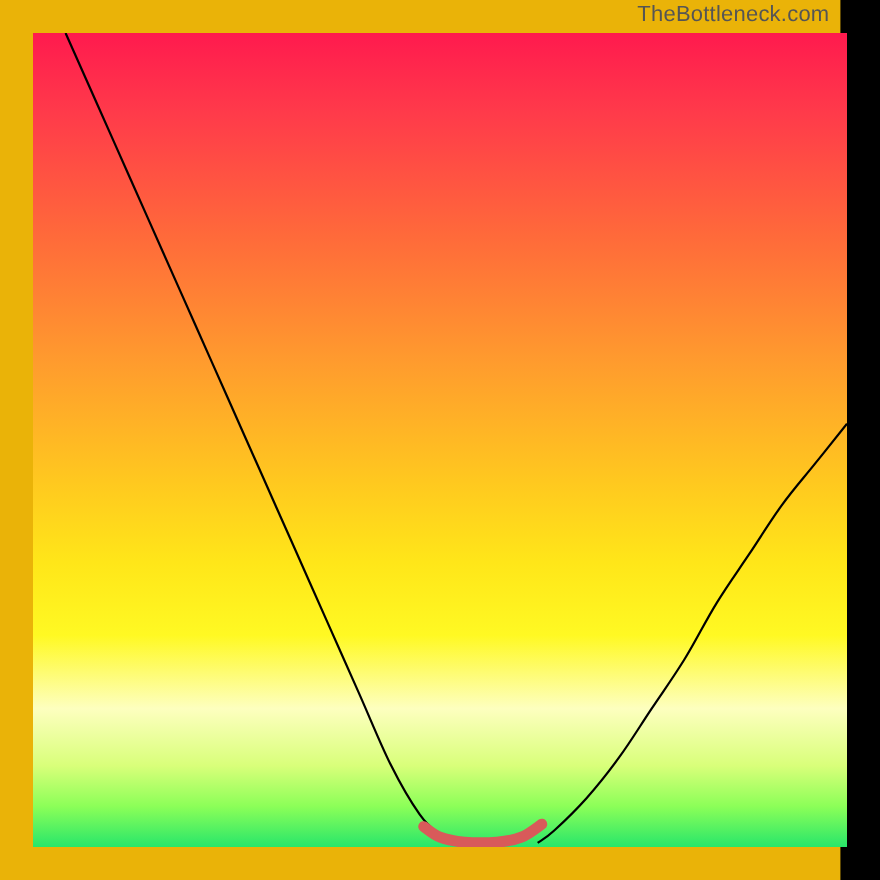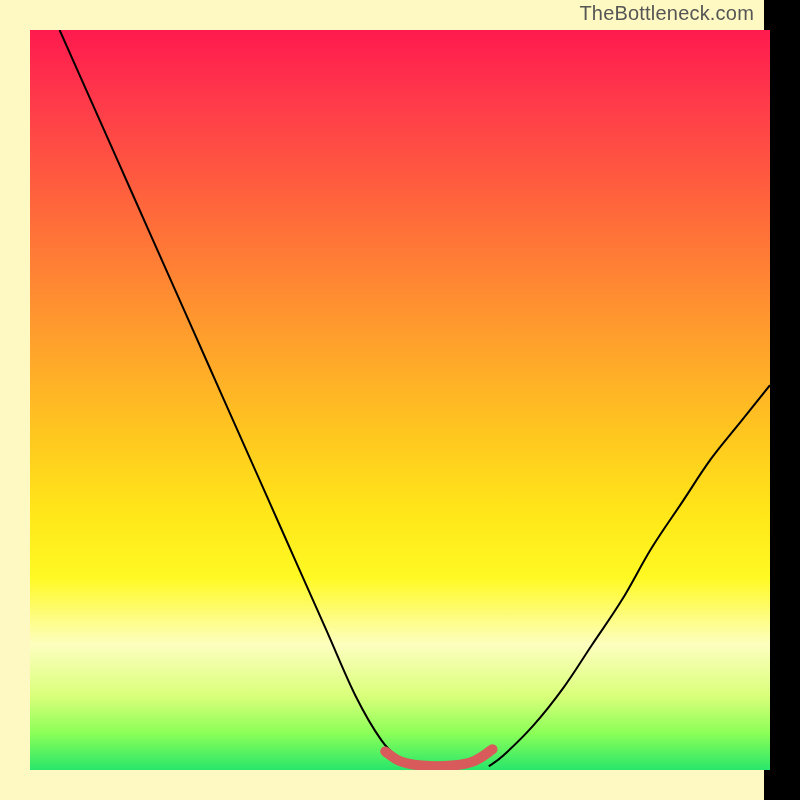--- a/index.html
+++ b/index.html
@@ -8,21 +8,21 @@
     width: 800px;
     height: 800px;
     overflow: hidden;
     background: #000;
     font-family: Arial, Helvetica, sans-serif;
   }
   .frame {
     position: relative;
     width: 764px;
     height: 800px;
-    background: #fef9c3;
+    background: #eab308;
   }
   .watermark {
     position: absolute;
     top: 2px;
     right: 10px;
     color: #555;
     font-size: 20px;
     font-weight: 500;
     letter-spacing: 0.2px;
     z-index: 10;

